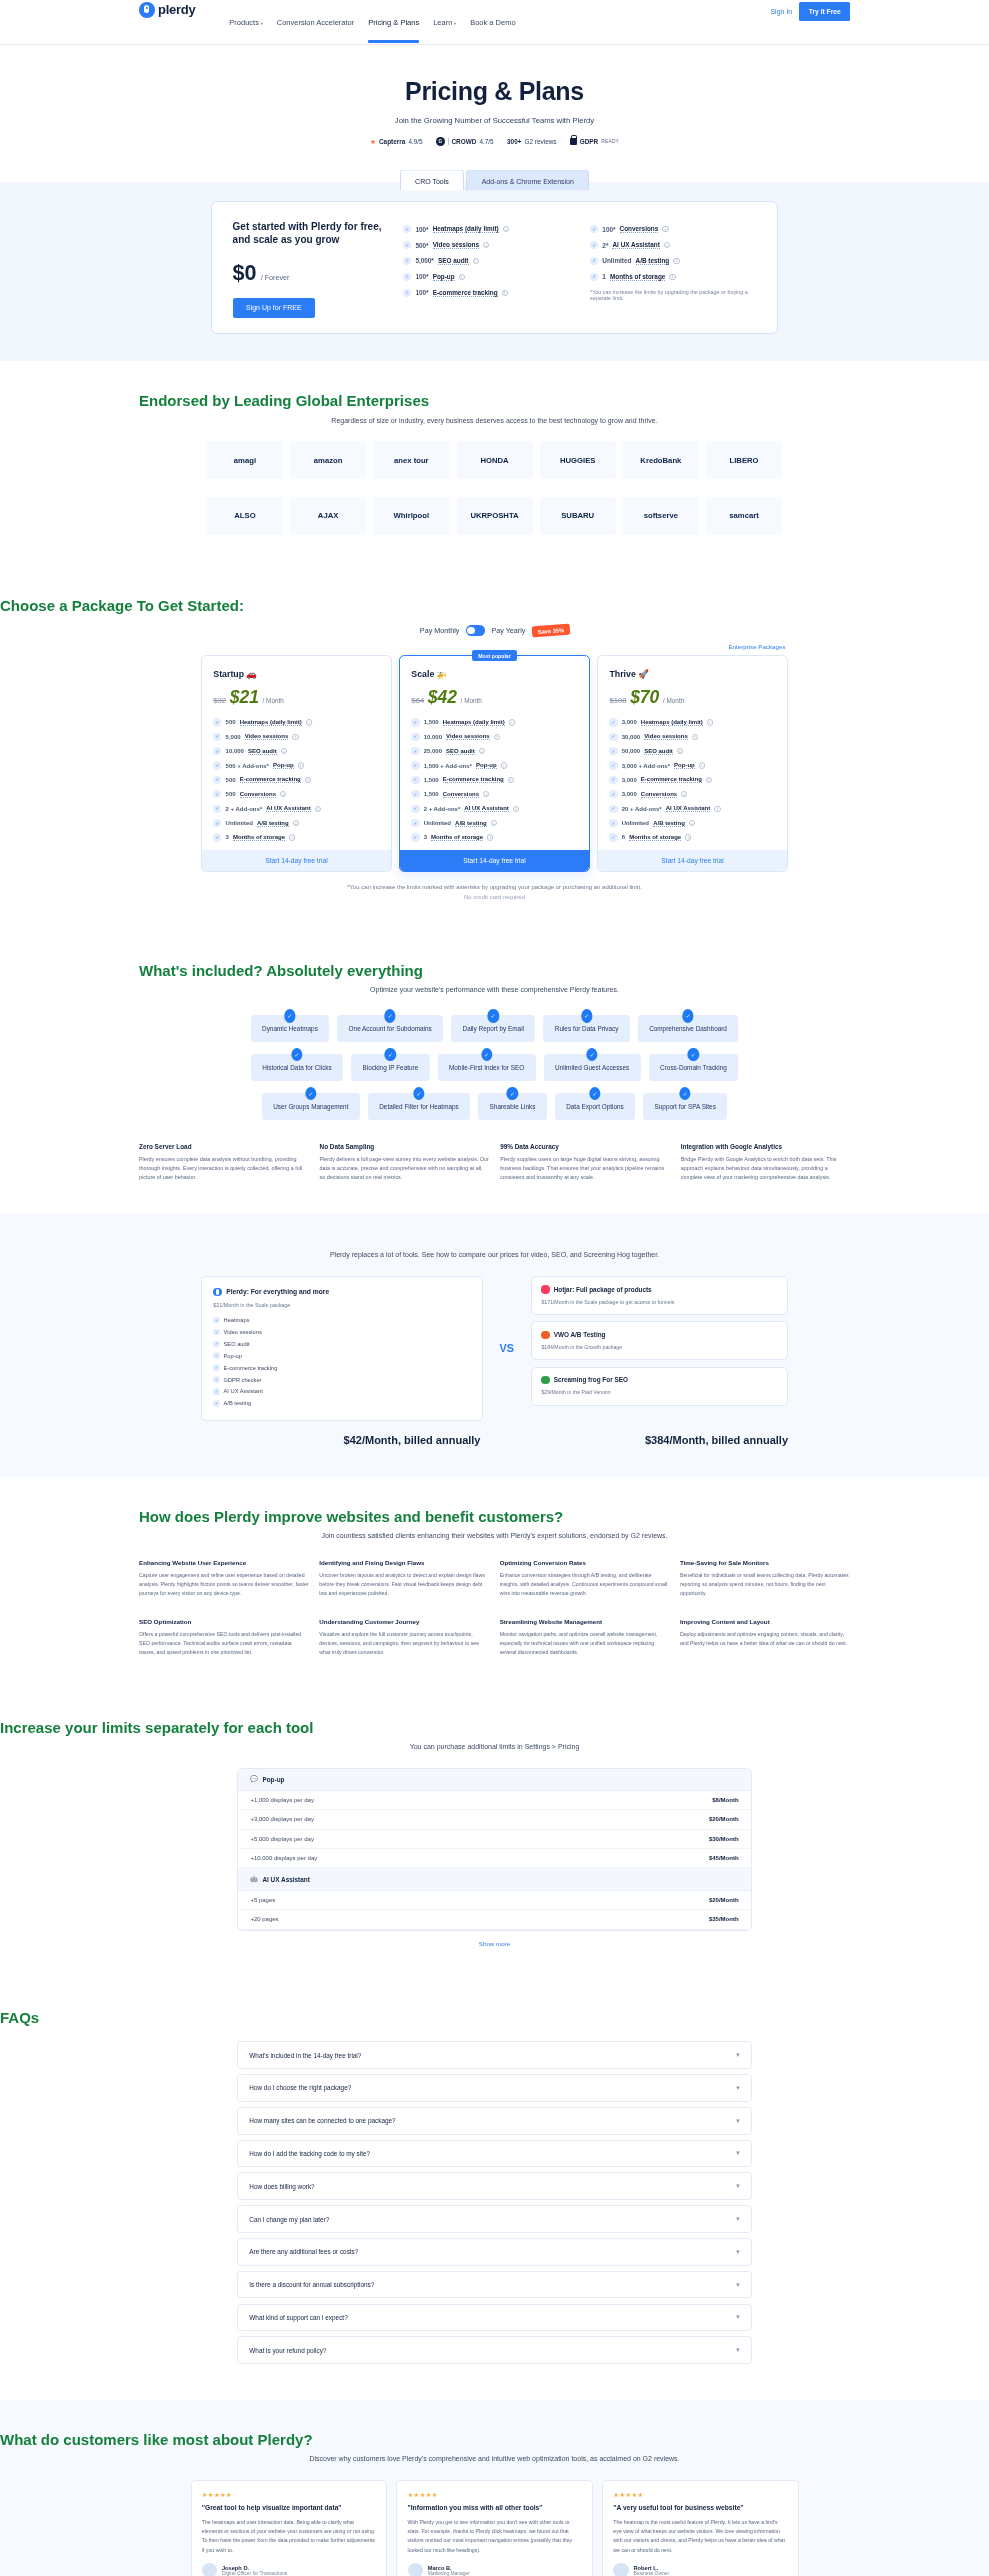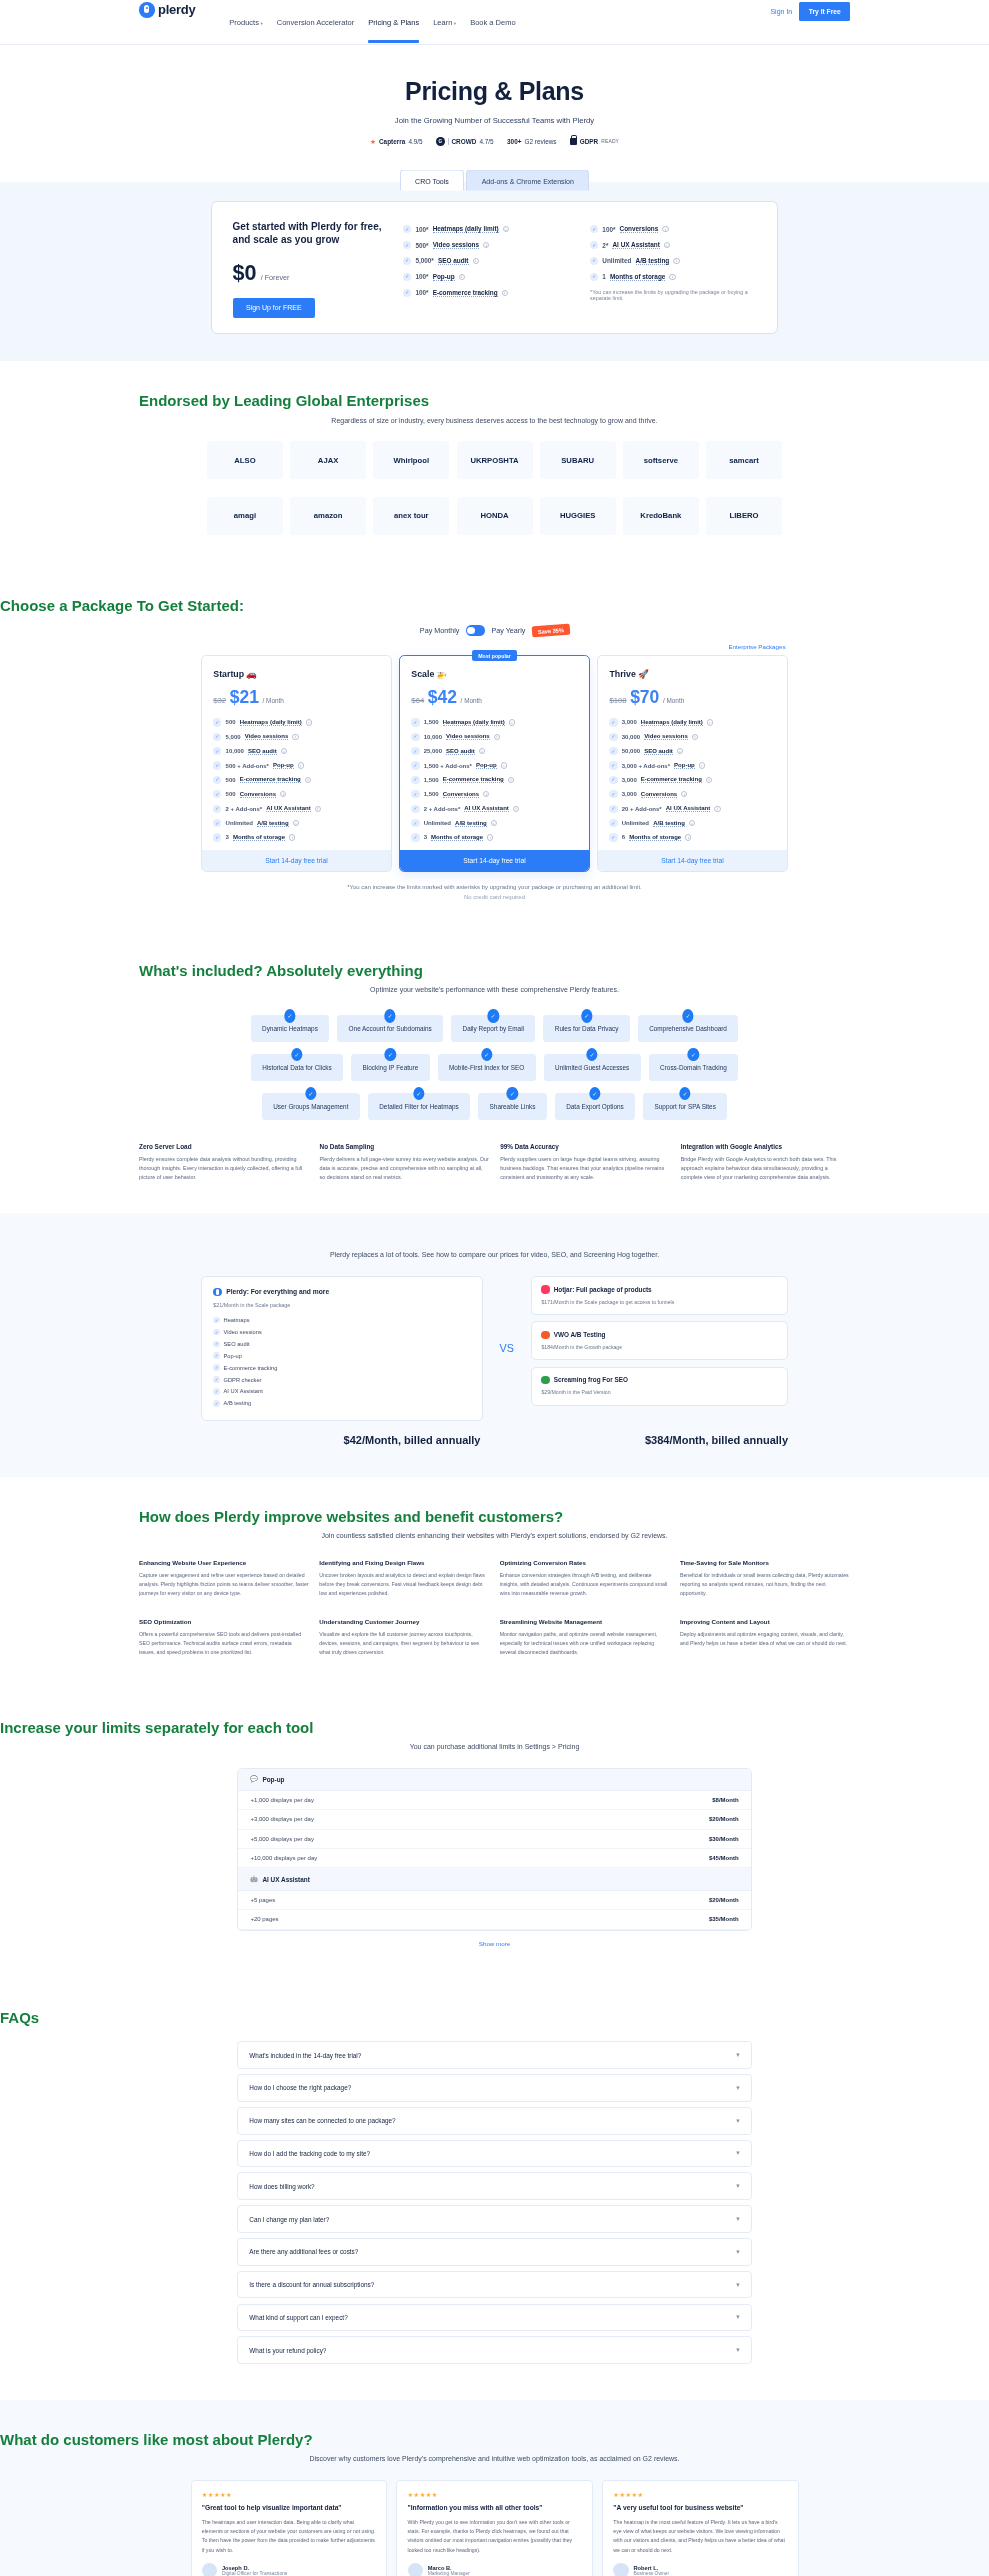--- a/index.html
+++ b/index.html
@@ -179,21 +179,21 @@
   }
   .plan.featured { border: 1px solid #2b7cf6; box-shadow: 0 3.1px 11.3px rgba(43,124,246,.13); }
   .pop-badge {
     position: absolute; top: -6.2px; left: 50%; transform: translateX(-50%);
     background: #2b7cf6; color: #fff; font-size: 5.2px; font-weight: 600;
     padding: 2.6px 6.7px; border-radius: 2.1px; white-space: nowrap;
   }
   .plan-name { font-size: 8.8px; font-weight: 700; color: #12213f; }
   .plan-price { margin-top: 8.2px; display: flex; align-items: baseline; gap: 3.6px; }
   .old-price { font-size: 7.7px; color: #8792a8; text-decoration: line-through; }
-  .new-price { font-size: 17.5px; font-weight: 700; color: #3b82f6; }
+  .new-price { font-size: 17.5px; font-weight: 700; color: #4d7c0f; font-style: italic; }
   .per { font-size: 6.4px; color: #6b788f; }
   .plan-feats { margin-top: 10.3px; }
   .plan .feat { font-size: 6px; margin-bottom: 6.2px; }
   .plan-cta {
     margin: 8.2px -11.3px 0; padding: 7.2px 0; text-align: center;
     font-size: 6.7px; border-radius: 0 0 4.6px 4.6px; cursor: pointer;
   }
   .plan-cta.light { background: #eaf2fe; color: #2b7cf6; }
   .plan-cta.solid { background: #2b7cf6; color: #fff; }
   .cards-note { text-align: center; font-size: 6px; color: #6b788f; margin-top: 12.4px; }
@@ -238,21 +238,21 @@
     width: 2.6px; height: 5.2px; border-radius: 1.5px; background: #fff;
   }
   .cl-sub { font-size: 5.4px; color: #6b788f; margin-top: 5.2px; }
   .cl-list { margin-top: 6.7px; }
   .cl-item {
     display: flex; align-items: center; gap: 3.6px;
     font-size: 5.7px; color: #3d4a63; padding: 2.6px 0;
   }
   .cl-item .chk { width: 6.7px; height: 6.7px; font-size: 4.1px; }
   .vs-col { width: 28px; display: flex; align-items: center; justify-content: center; }
-  .vs-badge { font-size: 10.8px; font-weight: 400; color: #2b7cf6; }
+  .vs-badge { font-size: 10.8px; font-weight: 700; color: #2b7cf6; }
   .compare-right { flex: 1; display: flex; flex-direction: column; gap: 6.2px; }
   .rival {
     background: #fff; border: 0.5px solid #dfe8f6; border-radius: 5.2px;
     padding: 8.2px 9.3px;
   }
   .rival-head { display: flex; align-items: center; gap: 4.1px; font-size: 6.4px; font-weight: 700; color: #12213f; }
   .rival-dot { width: 8.2px; height: 8.2px; border-radius: 50%; flex: none; }
   .rival-note { font-size: 5.2px; color: #6b788f; margin-top: 4.1px; line-height: 1.6; }
   .totals-row { display: flex; width: 587px; margin: 13.4px auto 0; }
   .total-cell { flex: 1; text-align: right; font-size: 11px; font-weight: 700; color: #12213f; }
@@ -438,37 +438,37 @@
         <div class="limits-note">*You can increase the limits by upgrading the package or buying a separate limit.</div>
       </div>
     </div>
   </div>
 </div>
 
 <section>
   <div class="wrap">
     <div class="sec-title">Endorsed by Leading Global Enterprises</div>
     <div class="sec-sub">Regardless of size or industry, every business deserves access to the best technology to grow and thrive.</div>
+    <div class="logo-grid" id="logos1">
+        <div class="logo-cell">amagi</div>
+        <div class="logo-cell">amazon</div>
+        <div class="logo-cell">anex tour</div>
+        <div class="logo-cell">HONDA</div>
+        <div class="logo-cell">HUGGIES</div>
+        <div class="logo-cell">KredoBank</div>
+        <div class="logo-cell">LIBERO</div>
+      </div>
     <div class="logo-grid row2" id="logos2">
         <div class="logo-cell">ALSO</div>
         <div class="logo-cell">AJAX</div>
         <div class="logo-cell">Whirlpool</div>
         <div class="logo-cell">UKRPOSHTA</div>
         <div class="logo-cell">SUBARU</div>
         <div class="logo-cell">softserve</div>
         <div class="logo-cell">samcart</div>
-      </div>
-    <div class="logo-grid" id="logos1">
-        <div class="logo-cell">amagi</div>
-        <div class="logo-cell">amazon</div>
-        <div class="logo-cell">anex tour</div>
-        <div class="logo-cell">HONDA</div>
-        <div class="logo-cell">HUGGIES</div>
-        <div class="logo-cell">KredoBank</div>
-        <div class="logo-cell">LIBERO</div>
       </div>
   </div>
 </section>
 
 <section>
   <div class="sec-title">Choose a Package To Get Started:</div>
   <div class="toggle-row">
     <span>Pay Monthly</span>
     <span class="switch"></span>
     <span>Pay Yearly</span>

